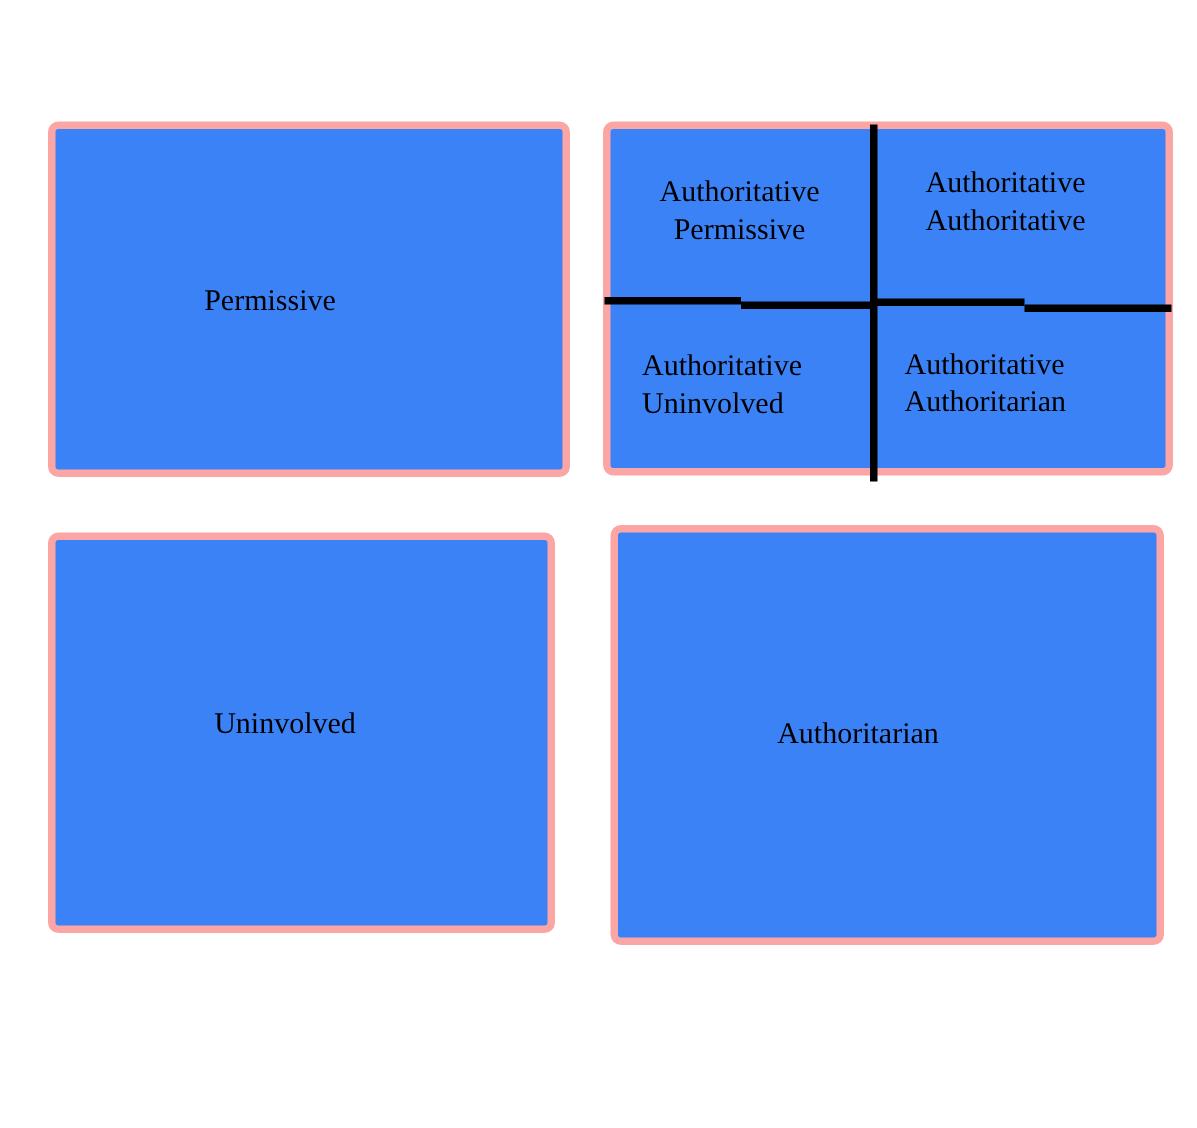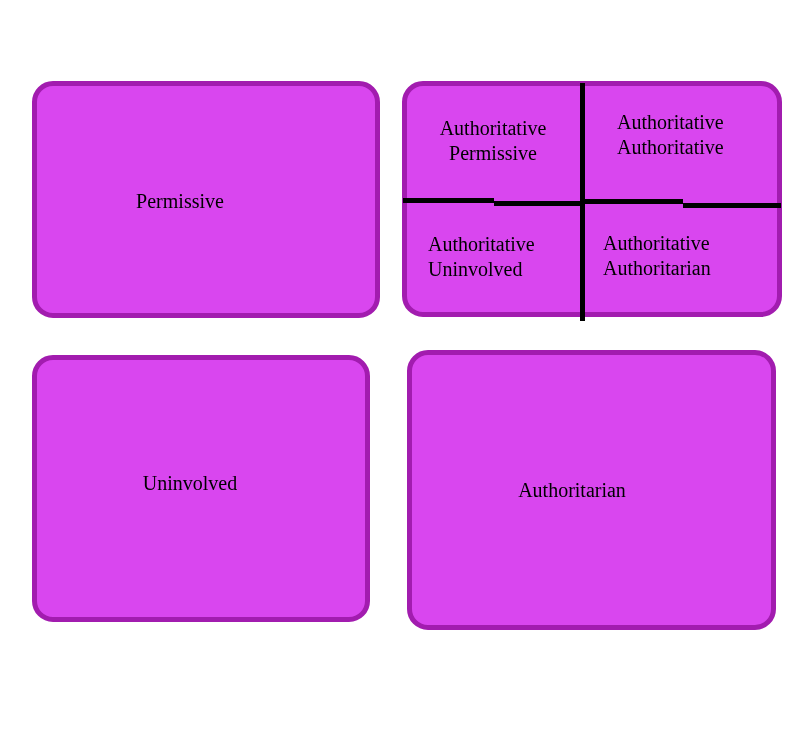--- a/index.html
+++ b/index.html
@@ -10,23 +10,23 @@
     color: #000000;
   }
   .canvas {
     position: relative;
     width: 798px; height: 752px;
     background: #ffffff;
     overflow: hidden;
   }
   .box {
     position: absolute;
-    border: 5px solid #a21caf;
-    border-radius: 21px;
-    background: #d946ef;
+    border: 5px solid #fca5a5;
+    border-radius: 7px;
+    background: #3b82f6;
   }
   #box-permissive    { left: 32px;  top: 81px;  width: 348px; height: 237px; }
   #box-grid          { left: 402px; top: 81px;  width: 380px; height: 236px; }
   #box-uninvolved    { left: 32px;  top: 355px; width: 338px; height: 267px; }
   #box-authoritarian { left: 407px; top: 350px; width: 369px; height: 280px; }
 
   .lbl {
     position: absolute;
     font-size: 20px;
     white-space: nowrap;

